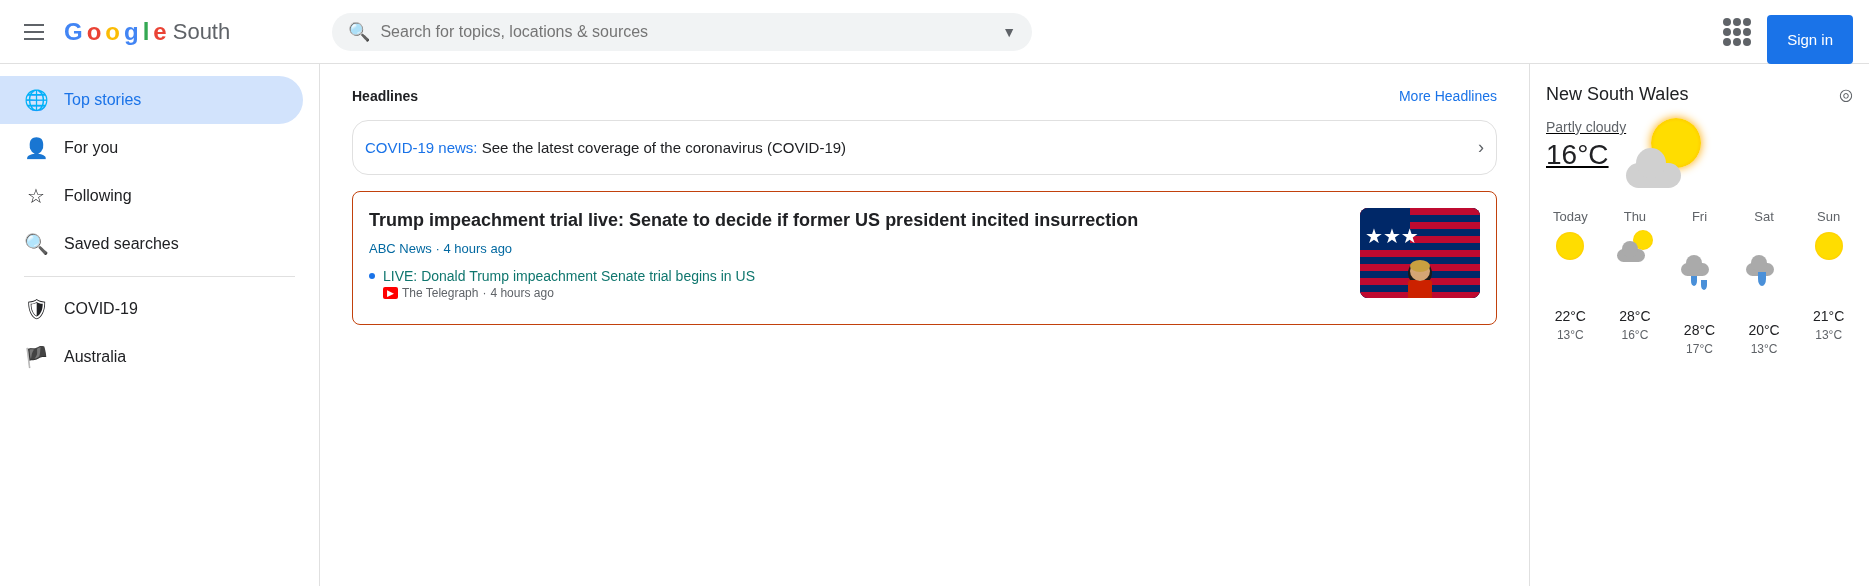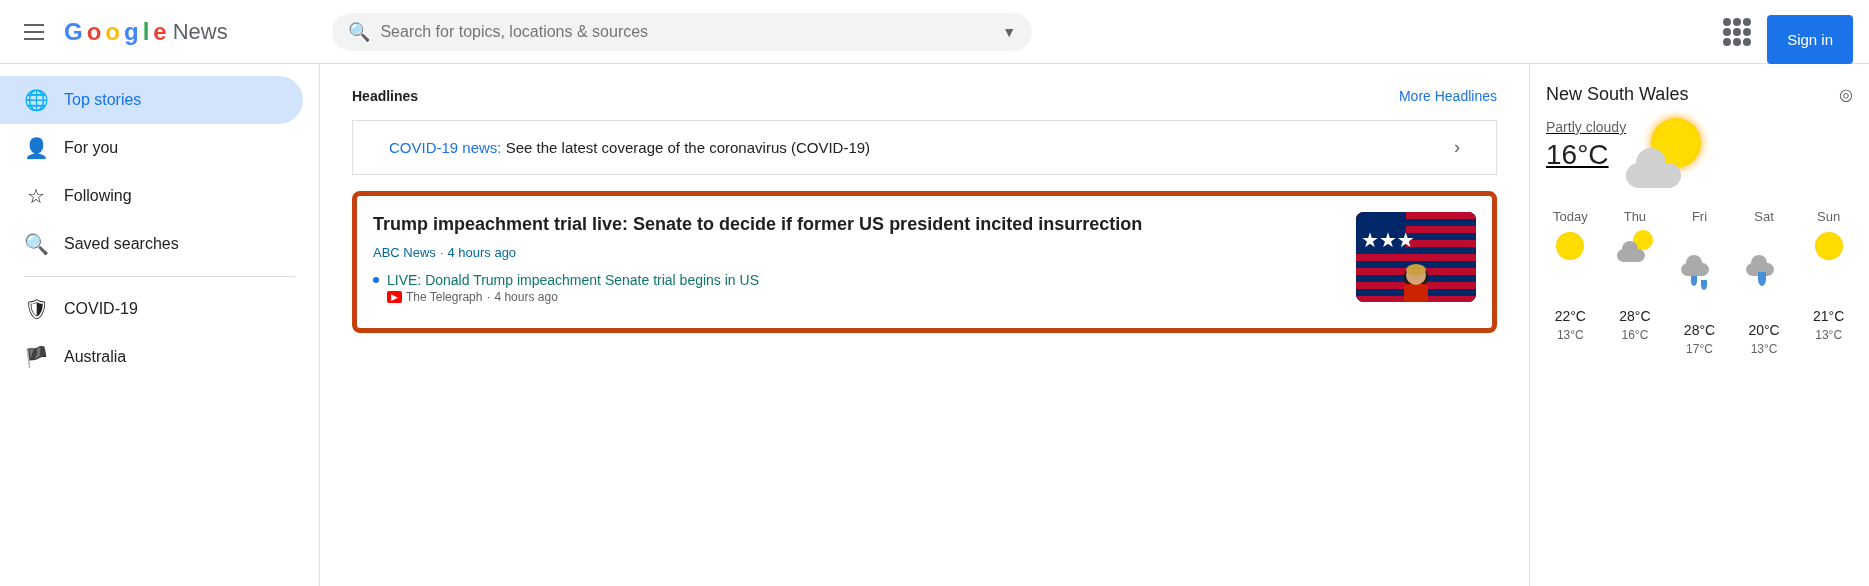--- a/index.html
+++ b/index.html
@@ -164,34 +164,34 @@
     }
     .more-headlines-link {
       color: #1a73e8;
       text-decoration: none;
       font-size: 14px;
       font-weight: 500;
     }
 
     .covid-banner {
       border: 1px solid #e0e0e0;
-      border-radius: 0;
-      padding: 16px 36px;
+      border-radius: 16px;
+      padding: 16px 12px;
       display: flex;
       align-items: center;
       justify-content: space-between;
       margin-bottom: 16px;
       cursor: pointer;
     }
     .covid-banner-text { font-size: 15px; color: #202124; }
     .covid-link { color: #1a73e8; font-weight: 500; }
     .chevron-right { color: #5f6368; font-size: 18px; }
 
     .news-card {
-      border: 5px solid #c2410c;
+      border: 1px solid #c2410c;
       border-radius: 8px;
       padding: 16px;
       cursor: pointer;
     }
     .news-card-inner {
       display: flex;
       gap: 16px;
       align-items: flex-start;
     }
     .news-card-content { flex: 1; }
@@ -423,21 +423,21 @@
         <span></span>
         <span></span>
     </div>
     <a class="logo" href="#">
       <span class="logo-g">G</span>
       <span class="logo-o1">o</span>
       <span class="logo-o2">o</span>
       <span class="logo-g2">g</span>
       <span class="logo-l">l</span>
       <span class="logo-e">e</span>
-      <span class="logo-news">News</span>
+      <span class="logo-news">South</span>
     </a>
   </div>
 
   <div class="search-bar">
     <span class="search-icon">🔍</span>
     <input class="search-input" type="text" placeholder="Search for topics, locations &amp; sources" style="">
     <span class="search-dropdown">▼</span>
   </div>
 
   <div class="header-right">

